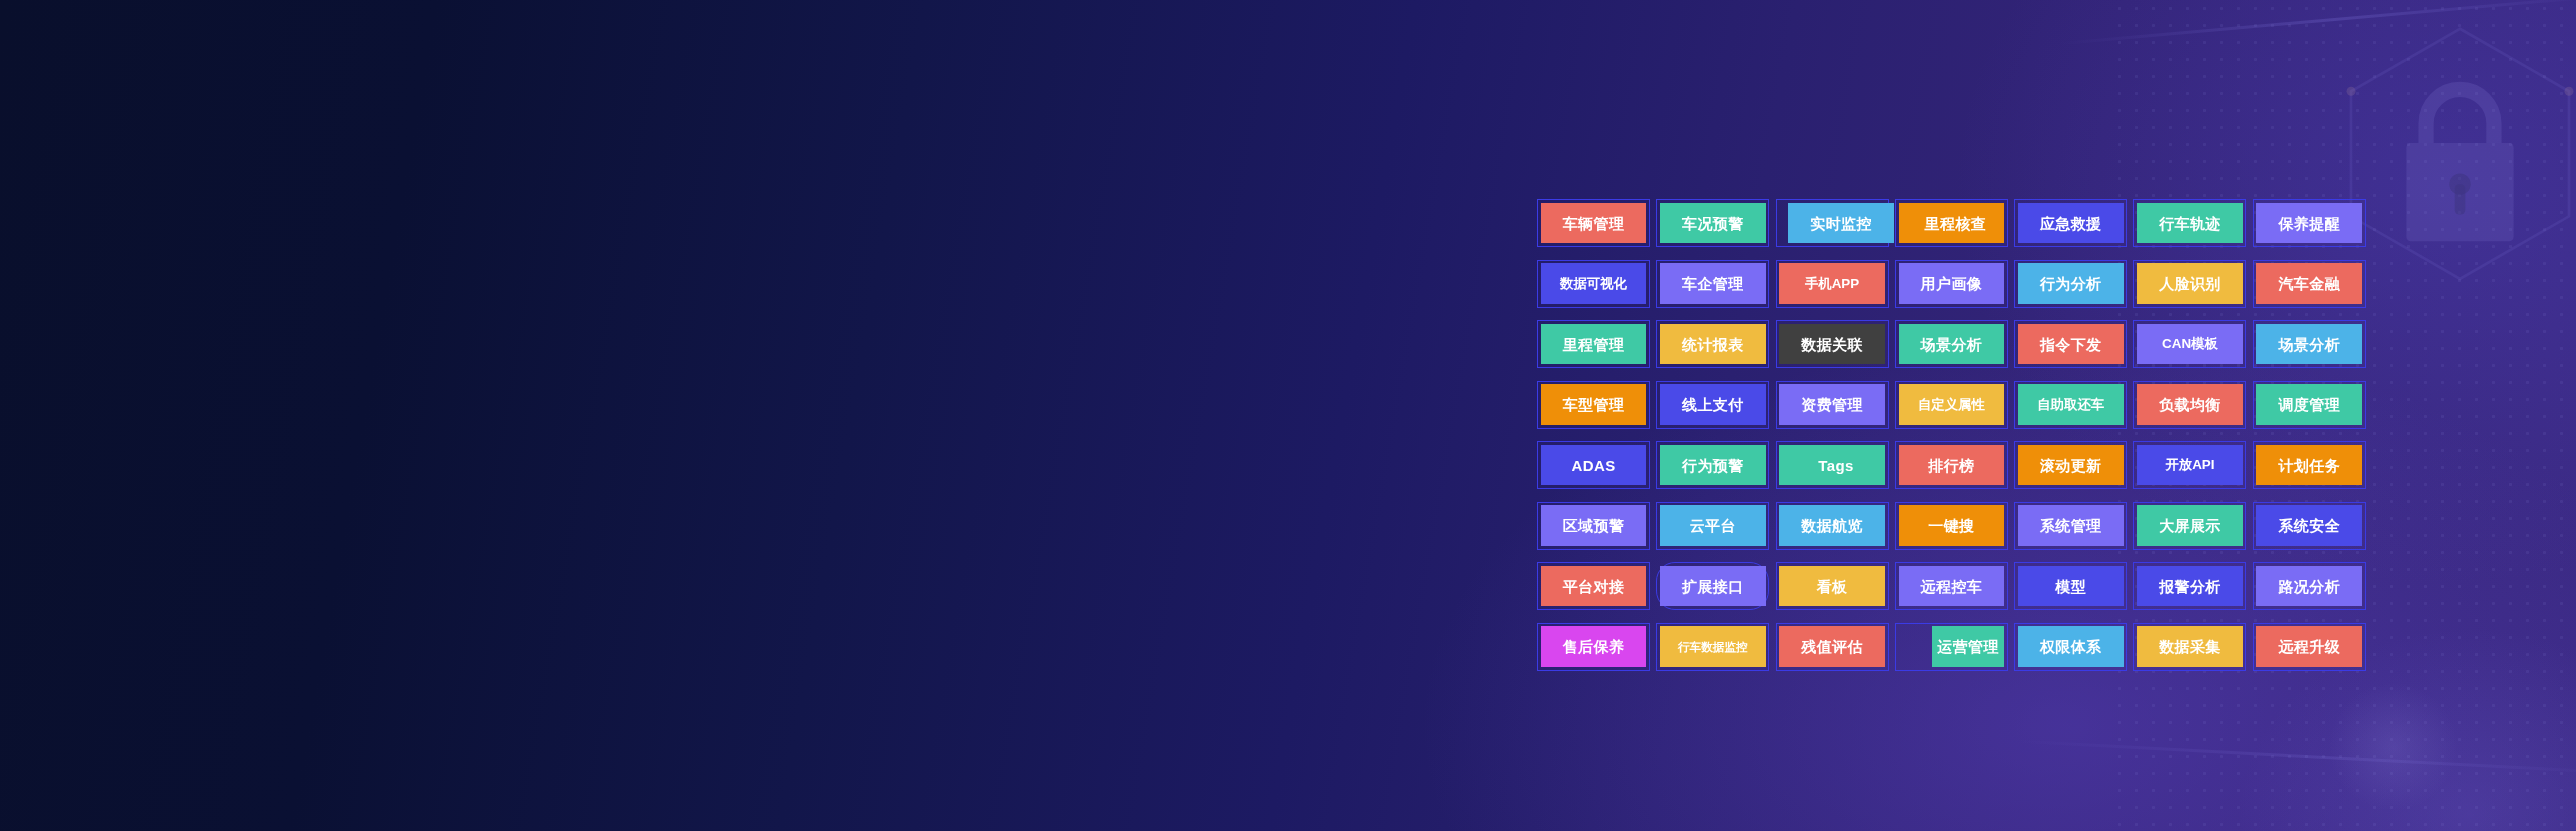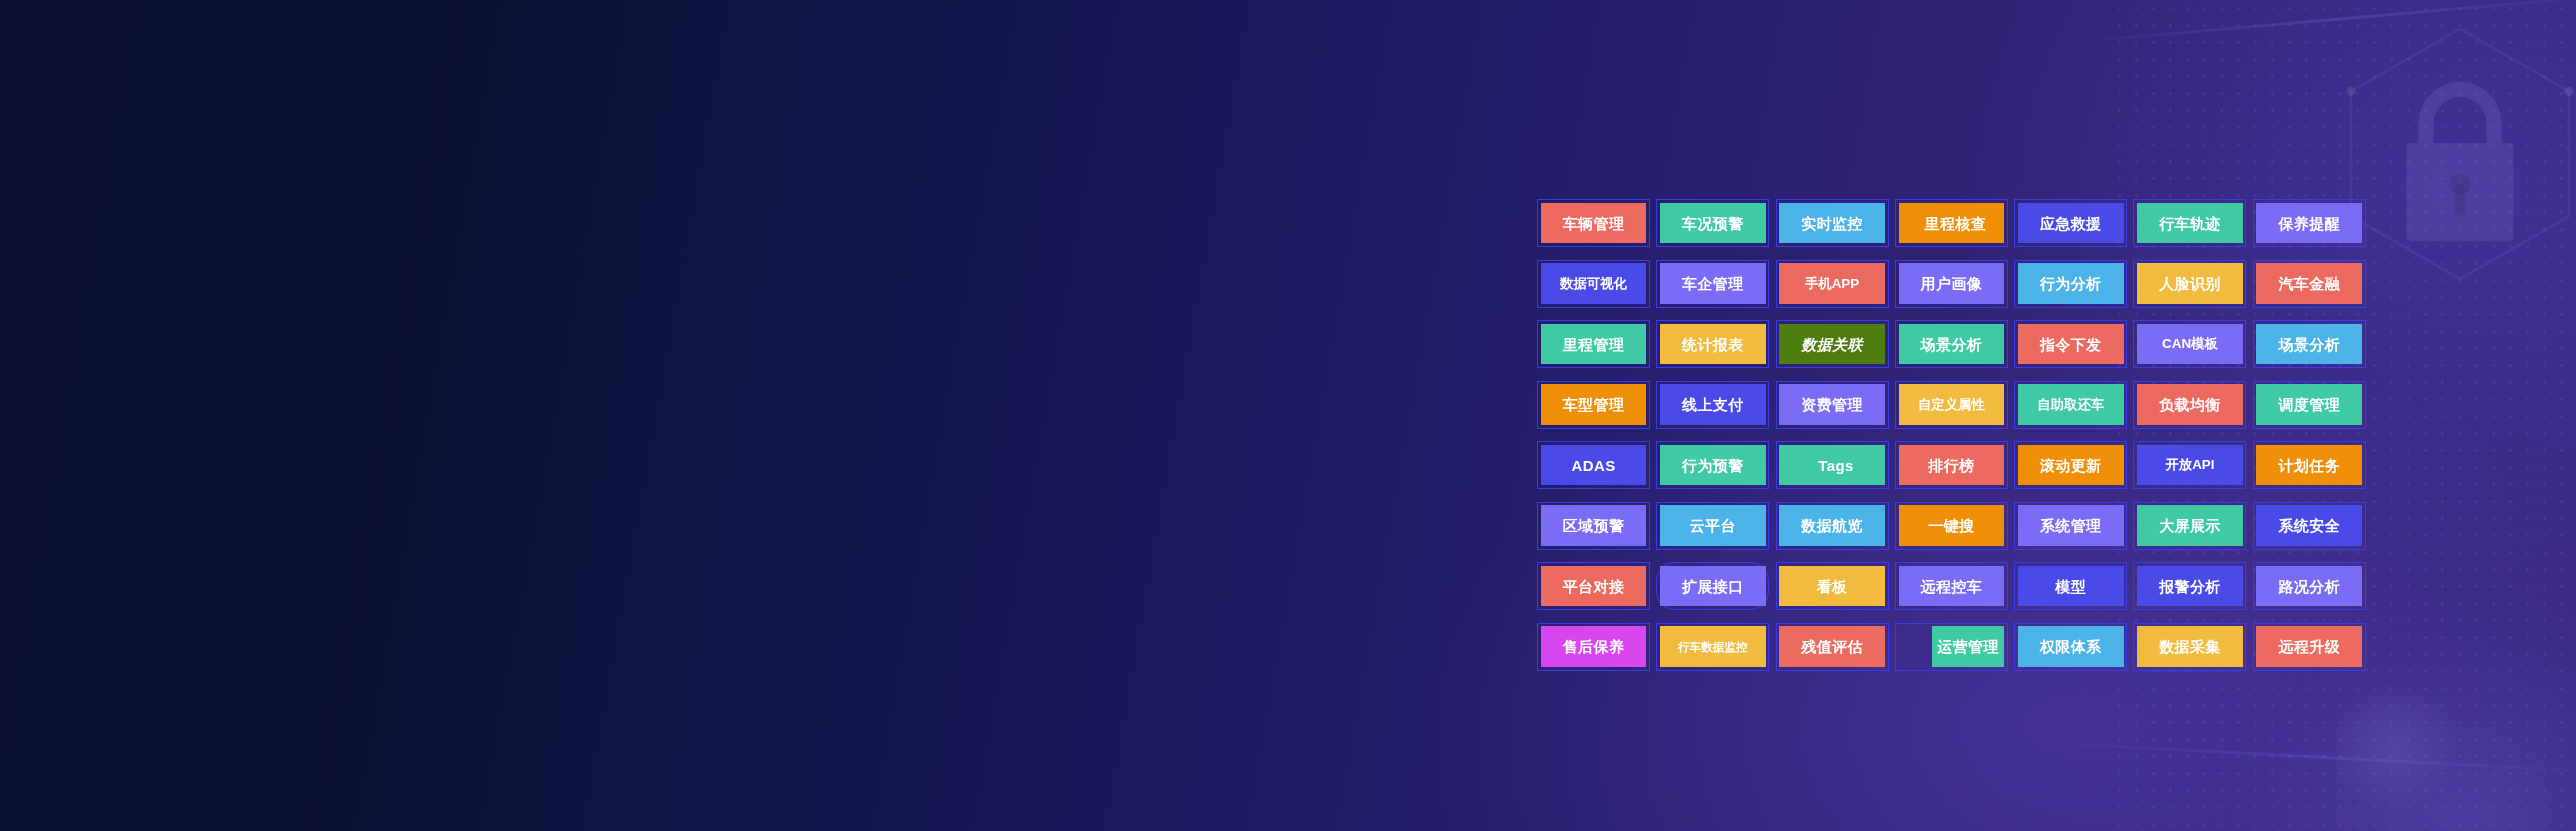--- a/index.html
+++ b/index.html
@@ -102,21 +102,21 @@
         <div class="tile-fill" style="background: rgb(236, 106, 95);">
           <span class="tile-label">车辆管理</span>
         </div>
       </div>
       <div class="tile" style="border-color: rgb(59, 59, 230);">
         <div class="tile-fill" style="background: rgb(63, 201, 165);">
           <span class="tile-label">车况预警</span>
         </div>
       </div>
       <div class="tile" style="border-color: rgb(59, 59, 230);">
-        <div class="tile-fill" style="background: rgb(76, 179, 232);">
+        <div class="tile-fill" style="background: rgb(76, 179, 232); margin-left: 9px;">
           <span class="tile-label">实时监控</span>
         </div>
       </div>
       <div class="tile" style="border-color: rgb(59, 59, 230);">
         <div class="tile-fill" style="background: rgb(239, 143, 8); padding-left: 8px;">
           <span class="tile-label">里程核查</span>
         </div>
       </div>
       <div class="tile" style="border-color: rgb(59, 59, 230);">
         <div class="tile-fill" style="background: rgb(74, 74, 232);">
@@ -172,21 +172,21 @@
         <div class="tile-fill" style="background: rgb(63, 201, 165);">
           <span class="tile-label">里程管理</span>
         </div>
       </div>
       <div class="tile" style="border-color: rgb(59, 59, 230);">
         <div class="tile-fill" style="background: rgb(240, 187, 63);">
           <span class="tile-label">统计报表</span>
         </div>
       </div>
       <div class="tile" style="border-color: rgb(59, 59, 230);">
-        <div class="tile-fill" style="background: #4d7c0f; font-style: italic;">
+        <div class="tile-fill" style="background: #404040;">
           <span class="tile-label">数据关联</span>
         </div>
       </div>
       <div class="tile" style="border-color: rgb(59, 59, 230);">
         <div class="tile-fill" style="background: rgb(63, 201, 165);">
           <span class="tile-label">场景分析</span>
         </div>
       </div>
       <div class="tile" style="border-color: rgb(59, 59, 230);">
         <div class="tile-fill" style="background: rgb(236, 106, 95);">

